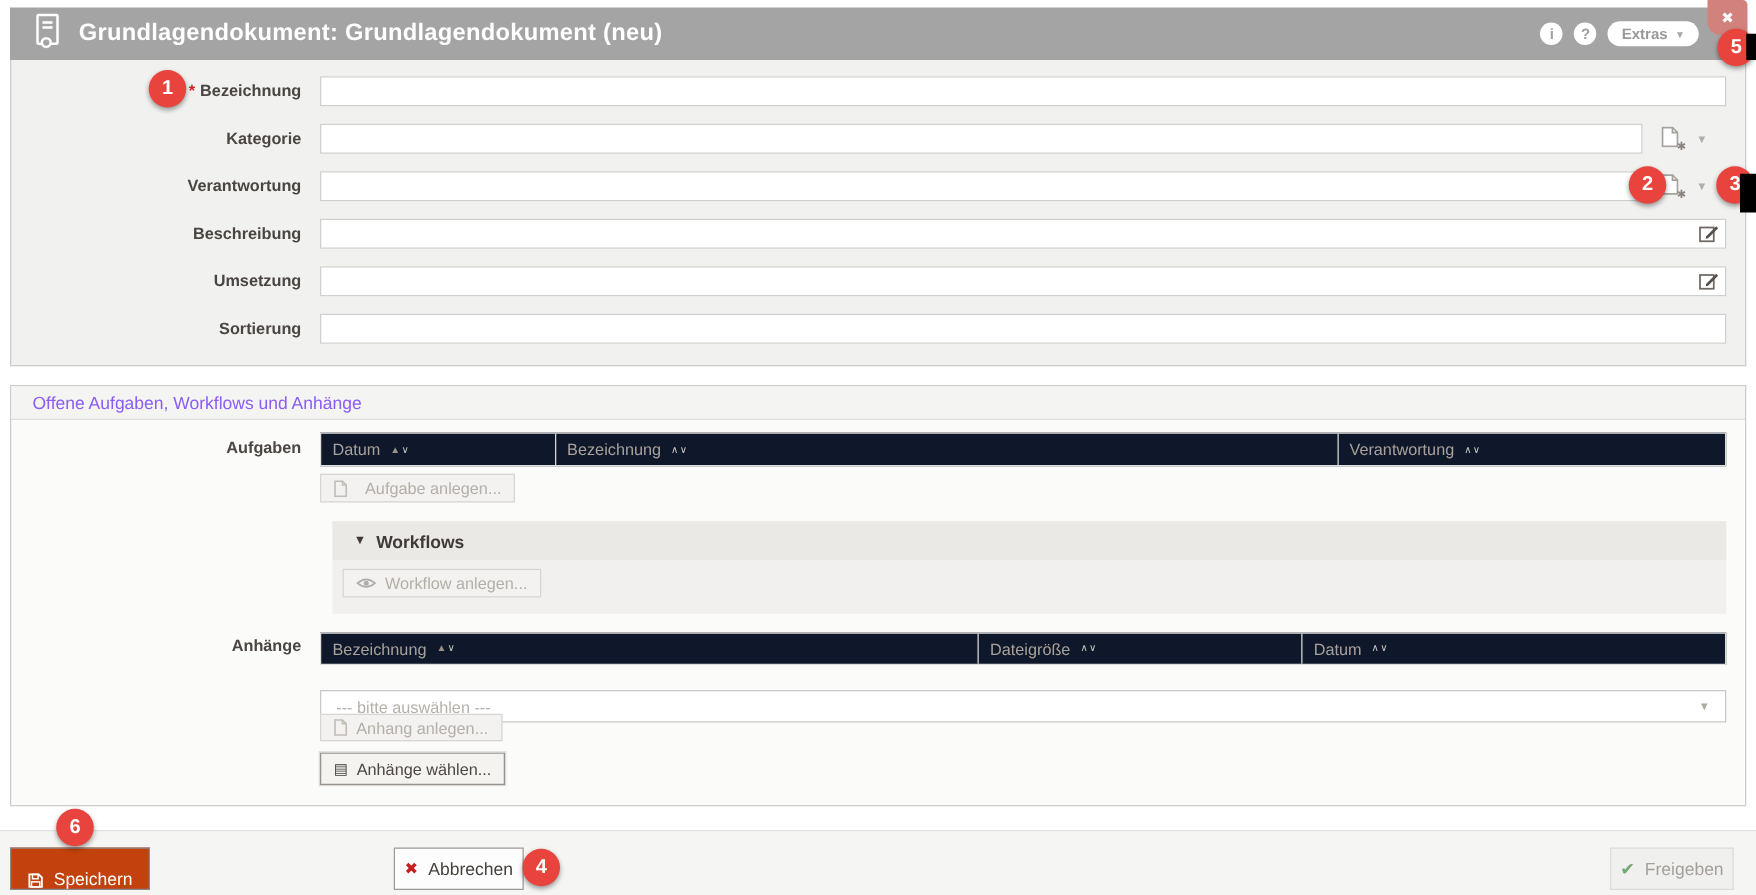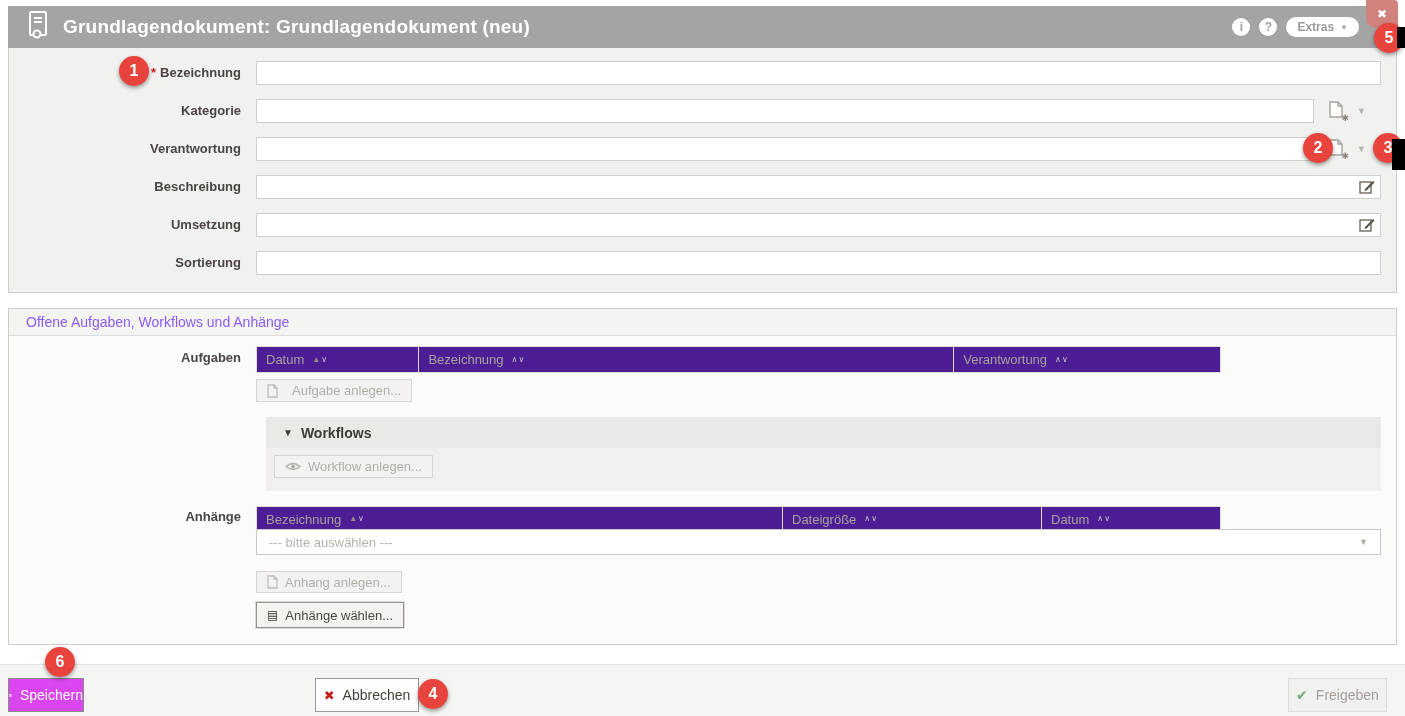--- a/index.html
+++ b/index.html
@@ -26,21 +26,21 @@
   .lookup-doc { position:absolute; left:1320px; width:18px; height:19px; cursor:pointer; }
   .lookup-doc .ast { position:absolute; right:-2px; bottom:-3px; font-size:9px; color:#8b857f; }
   .lookup-caret { position:absolute; left:1348px; font-size:9px; color:#b3aea8; cursor:pointer; }
   .edit-icon { position:absolute; left:1350px; width:17px; height:17px; cursor:pointer; }
 
   
   .section { position:absolute; left:8px; top:308px; width:1389px; height:337px; background:#fbfbfa; border:1px solid #ccc; }
   .section-hdr { height:27px; background:#f4f4f2; border-bottom:1px solid #ddd; line-height:26px; padding-left:17px; font-size:14px; color:#8b5cf6; }
   .row-label { position:absolute; left:0; width:232px; text-align:right; font-size:13px; font-weight:700; color:#4a4540; }
 
-  .thead { position:absolute; left:247px; width:965px; height:27px; background:#4c1d95; border:1px solid #e0deda; display:flex; }
+  .thead { position:absolute; left:247px; width:1125px; height:27px; background:#0f172a; border:1px solid #e0deda; display:flex; }
   .th-cell { border-right:1px solid #dbd9d6; padding:0 9px; font-size:13px; color:#a9a29b; display:flex; align-items:center; gap:8px; cursor:pointer; }
   .th-cell:last-child { border-right:none; }
   .sort { display:flex; gap:1px; font-size:8px; line-height:1; }
   .s-on { color:#998f86; }
   .s-off { color:#ccc7c1; }
 
   .btn-light { position:absolute; height:23px; background:#f3f2f0; border:1px solid #d7d5d2; color:#b4aea8; font-size:13px; display:flex; align-items:center; gap:7px; padding:0 10px; cursor:pointer; white-space:nowrap; }
 
   .wf { position:absolute; left:257px; top:108px; width:1115px; height:74px; background:#f1f0ee; }
   .wf-hdr { height:31px; background:#eae9e6; display:flex; align-items:center; padding-left:17px; font-size:14px; font-weight:700; color:#3f3a35; cursor:pointer; }
@@ -49,21 +49,21 @@
 
   .select-box { position:absolute; left:247px; width:1125px; height:26px; background:#fff; border:1px solid #c9c8c6; display:flex; align-items:center; font-size:13px; color:#b6b0aa; padding:0 12px; cursor:pointer; }
   .select-box .caret { position:absolute; right:12px; font-size:9px; color:#b0aaa4; }
 
   .btn-choose { position:absolute; height:26px; background:#f4f3f0; border:1px solid #97938e; outline:1px solid #dcdad7; color:#4c4742; font-size:13px; display:flex; align-items:center; gap:7px; padding:0 10px; cursor:pointer; }
   .btn-choose .list-glyph { font-size:12px; color:#3f3a35; }
 
   
   .footer { position:absolute; left:0; top:664px; width:1405px; height:52px; background:#f5f5f4; border-top:1px solid #e2e2e0; }
   .fbtn { position:absolute; top:13px; height:34px; font-size:14px; display:flex; align-items:center; justify-content:center; gap:8px; cursor:pointer; white-space:nowrap; }
-  .btn-save { left:8px; width:76px; background:#d946ef; border:1px solid #8a8a8a; color:#fff; }
+  .btn-save { left:8px; width:112px; background:#c2410c; border:1px solid #8a8a8a; color:#fff;align-items:flex-end; }
   .btn-savec { left:116px; width:191px; background:#f0f0ef; border:1px solid #dcdbd9; color:#b7b2ac; }
   .btn-cancel { left:315px; width:104px; background:#fdfdfd; border:1px solid #9c9a97; color:#45403b; }
   .btn-cancel .x { color:#c41f1f; font-size:13px; font-weight:700; }
   .btn-release { left:1288px; width:99px; background:#f0f0ef; border:1px solid #dcdbd9; color:#a5a09a; }
   .btn-release .chk { color:#74a874; font-size:14px; font-weight:700; }
 
   
   .ann { position:absolute; width:30px; height:30px; border-radius:50%; background:#e8443d; color:#fff; font-size:16px; font-weight:700; display:flex; align-items:center; justify-content:center; box-shadow:0 2px 4px rgba(0,0,0,.4); z-index:50; }
   .bar { position:absolute; background:#000; z-index:60; }
 </style>
@@ -212,21 +212,21 @@
           </span>
       </div>
       <div class="th-cell" style="width:140px;">
         <span>Datum</span>
         <span class="sort">
             <span class="s-off">∧</span>
             <span class="s-off">∨</span>
           </span>
       </div>
     </div>
-    <div class="select-box" style="top:220px;padding-left:12px;">
+    <div class="select-box" style="top:243px;padding-left:12px;">
       <span>--- bitte auswählen ---</span>
       <span class="caret">▼</span>
     </div>
     <div class="btn-light" style="left:247px; top:262px; height:22px;">
       <svg width="11" height="14" viewBox="0 0 11 14">
           <path d="M1 1 h6 l3 3 v9 h-9 z" fill="none" stroke="#c2bcb6" stroke-width="1.3"></path>
           <path d="M7 1 v3 h3" fill="none" stroke="#c2bcb6" stroke-width="1.3"></path>
         </svg>
       <span>Anhang anlegen...</span>
     </div>

